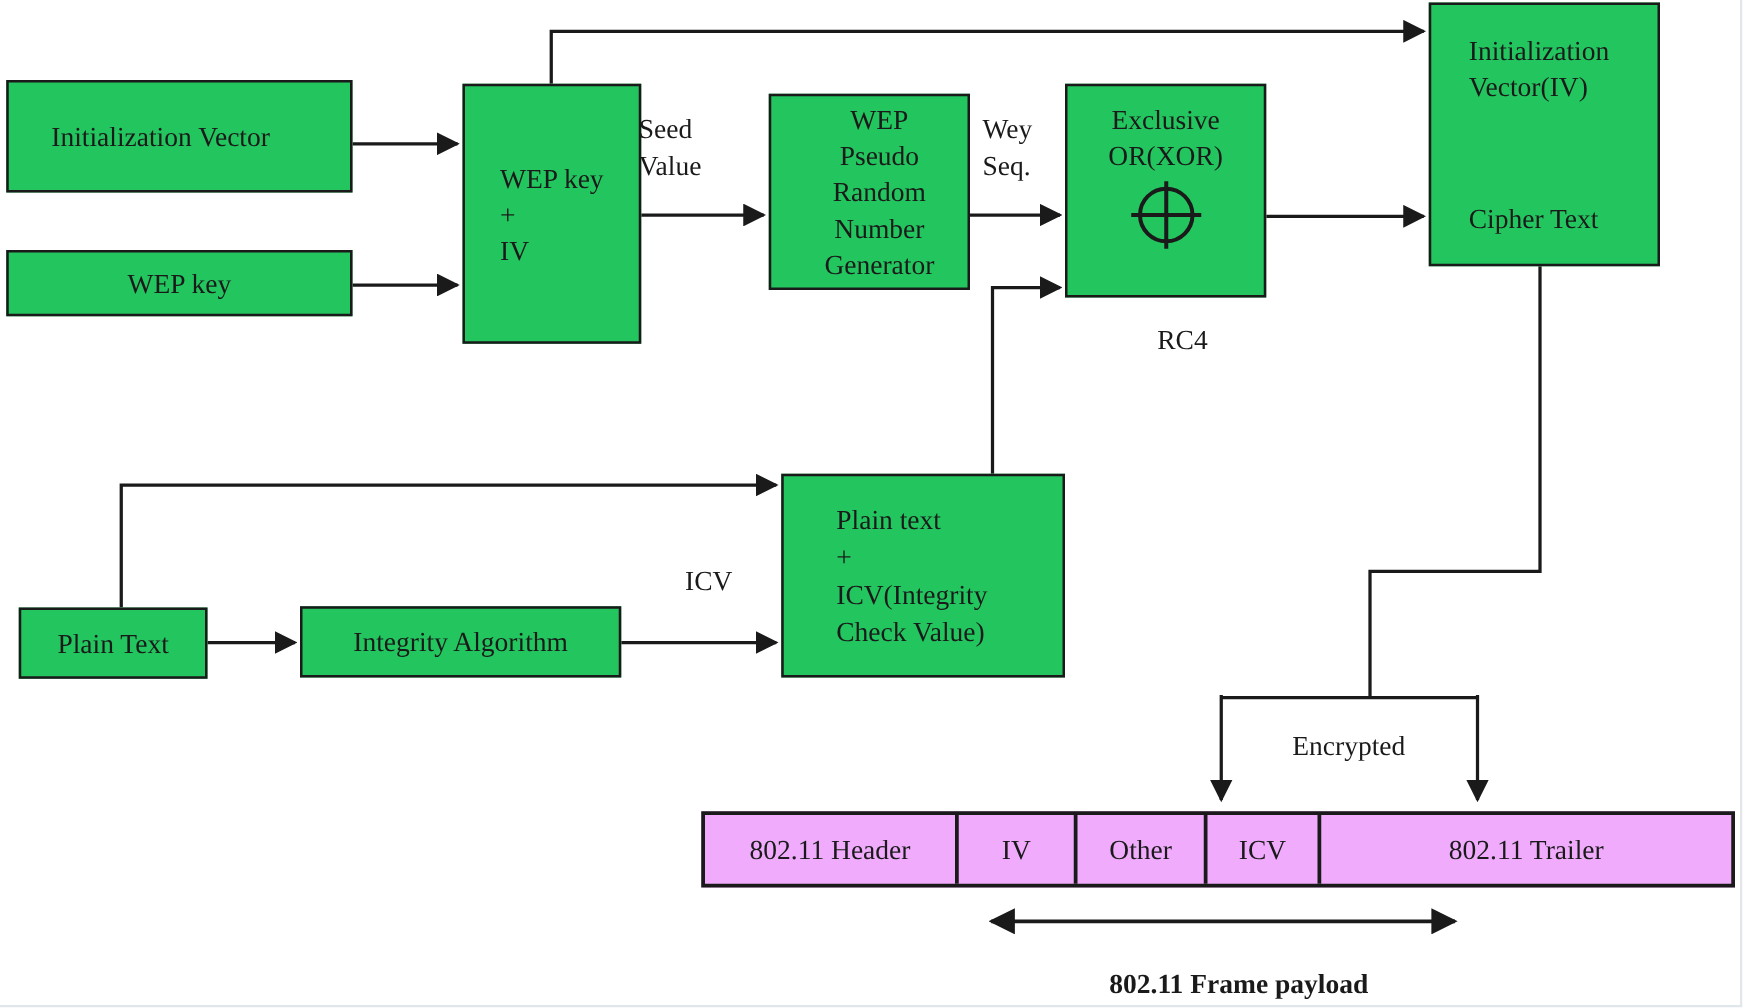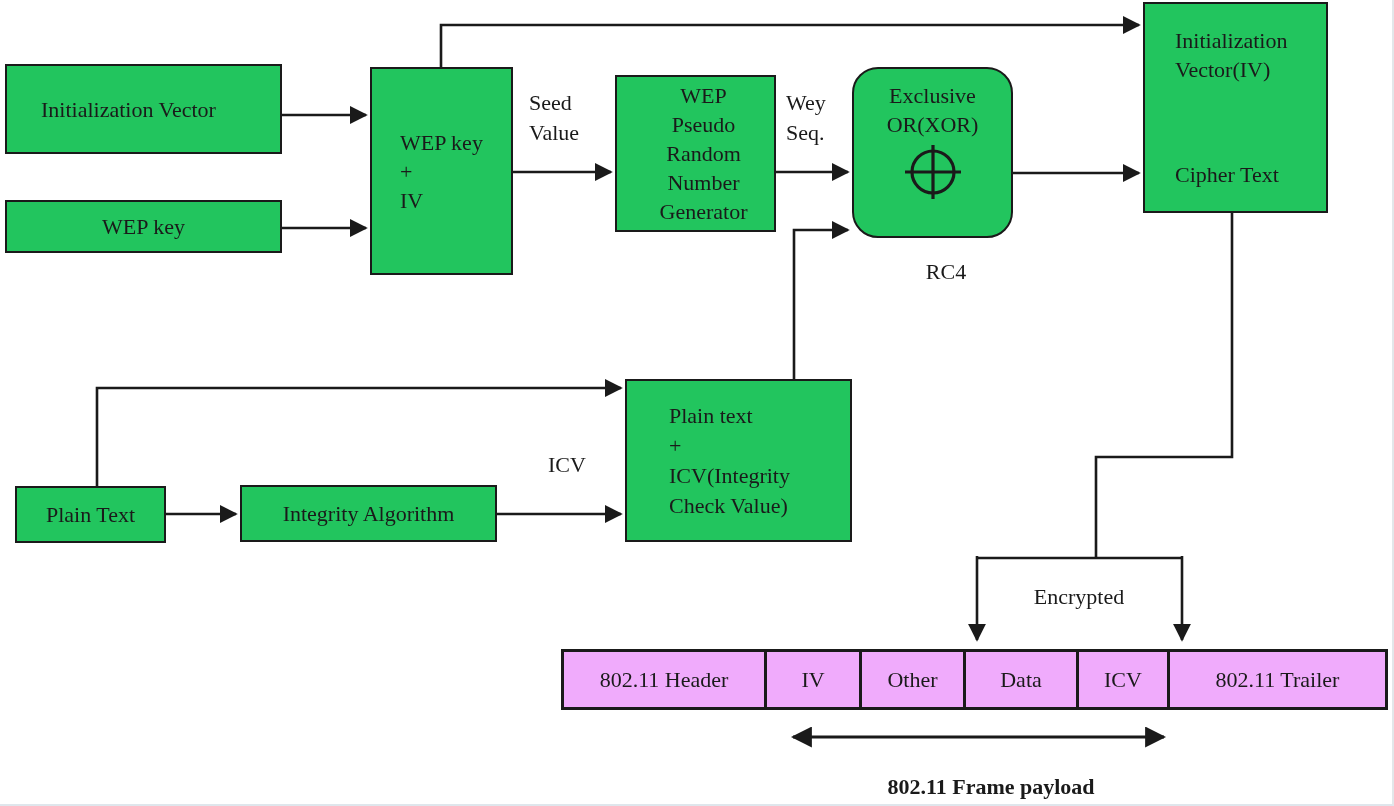--- a/index.html
+++ b/index.html
@@ -38,28 +38,28 @@
     line-height: 30px;
     white-space: nowrap;
   }
   .lbl.center { text-align: center; }
 
   
   #box-iv        { left: 5px;    top: 64px;  width: 277px; height: 90px;  justify-content: center; padding-left: 34px; }
   #box-wepkey    { left: 5px;    top: 200px; width: 277px; height: 53px;  align-items: center; justify-content: center; }
   #box-wepkeyiv  { left: 370px;  top: 67px;  width: 143px; height: 208px; justify-content: center; padding-left: 28px; }
   #box-prng      { left: 615px;  top: 75px;  width: 161px; height: 157px; justify-content: center; padding-left: 16px; text-align: center; }
-  #box-xor       { left: 852px;  top: 67px;  width: 161px; height: 171px; align-items: center; padding-top: 12px; border-radius: 26px; }
+  #box-xor       { left: 852px;  top: 67px;  width: 161px; height: 171px; align-items: center; padding-top: 12px; }
   #box-ivcipher  { left: 1143px; top: 2px;   width: 185px; height: 211px; justify-content: space-between; padding: 22px 8px 22px 30px; }
   #box-plaintext { left: 15px;   top: 486px; width: 151px; height: 57px;  align-items: center; justify-content: center; }
   #box-integrity { left: 240px;  top: 485px; width: 257px; height: 57px;  align-items: center; justify-content: center; }
   #box-plainicv  { left: 625px;  top: 379px; width: 227px; height: 163px; justify-content: center; padding-left: 42px; line-height: 30px; }
 
   
-  #lbl-seed      { left: 529px;  top: 88px; }
+  #lbl-seed      { left: 511px;  top: 88px; }
   #lbl-weyseq    { left: 786px;  top: 88px; }
   #lbl-rc4       { left: 900px;  top: 257px; width: 92px; }
   #lbl-icv       { left: 532px;  top: 450px; width: 70px; }
   #lbl-encrypted { left: 1004px; top: 582px; width: 150px; }
   #lbl-payload   { left: 860px;  top: 772px; width: 262px; font-weight: bold; }
 
   
   #frame-strip {
     position: absolute;
     left: 561px; top: 649px;
@@ -185,18 +185,17 @@
   </div>
   <div class="lbl center" id="lbl-rc4">RC4</div>
   <div class="lbl center" id="lbl-icv">ICV</div>
   <div class="lbl center" id="lbl-encrypted">Encrypted</div>
   <div class="lbl center" id="lbl-payload">802.11 Frame payload</div>
 
   <div id="frame-strip">
     <div class="cell" id="cell-header">802.11 Header</div>
     <div class="cell" id="cell-iv">IV</div>
     <div class="cell" id="cell-other">Other</div>
-    <div class="cell" id="cell-data">Data</div>
     <div class="cell" id="cell-icv">ICV</div>
     <div class="cell" id="cell-trailer">802.11 Trailer</div>
   </div>
 
 </div>
 
 </body></html>

